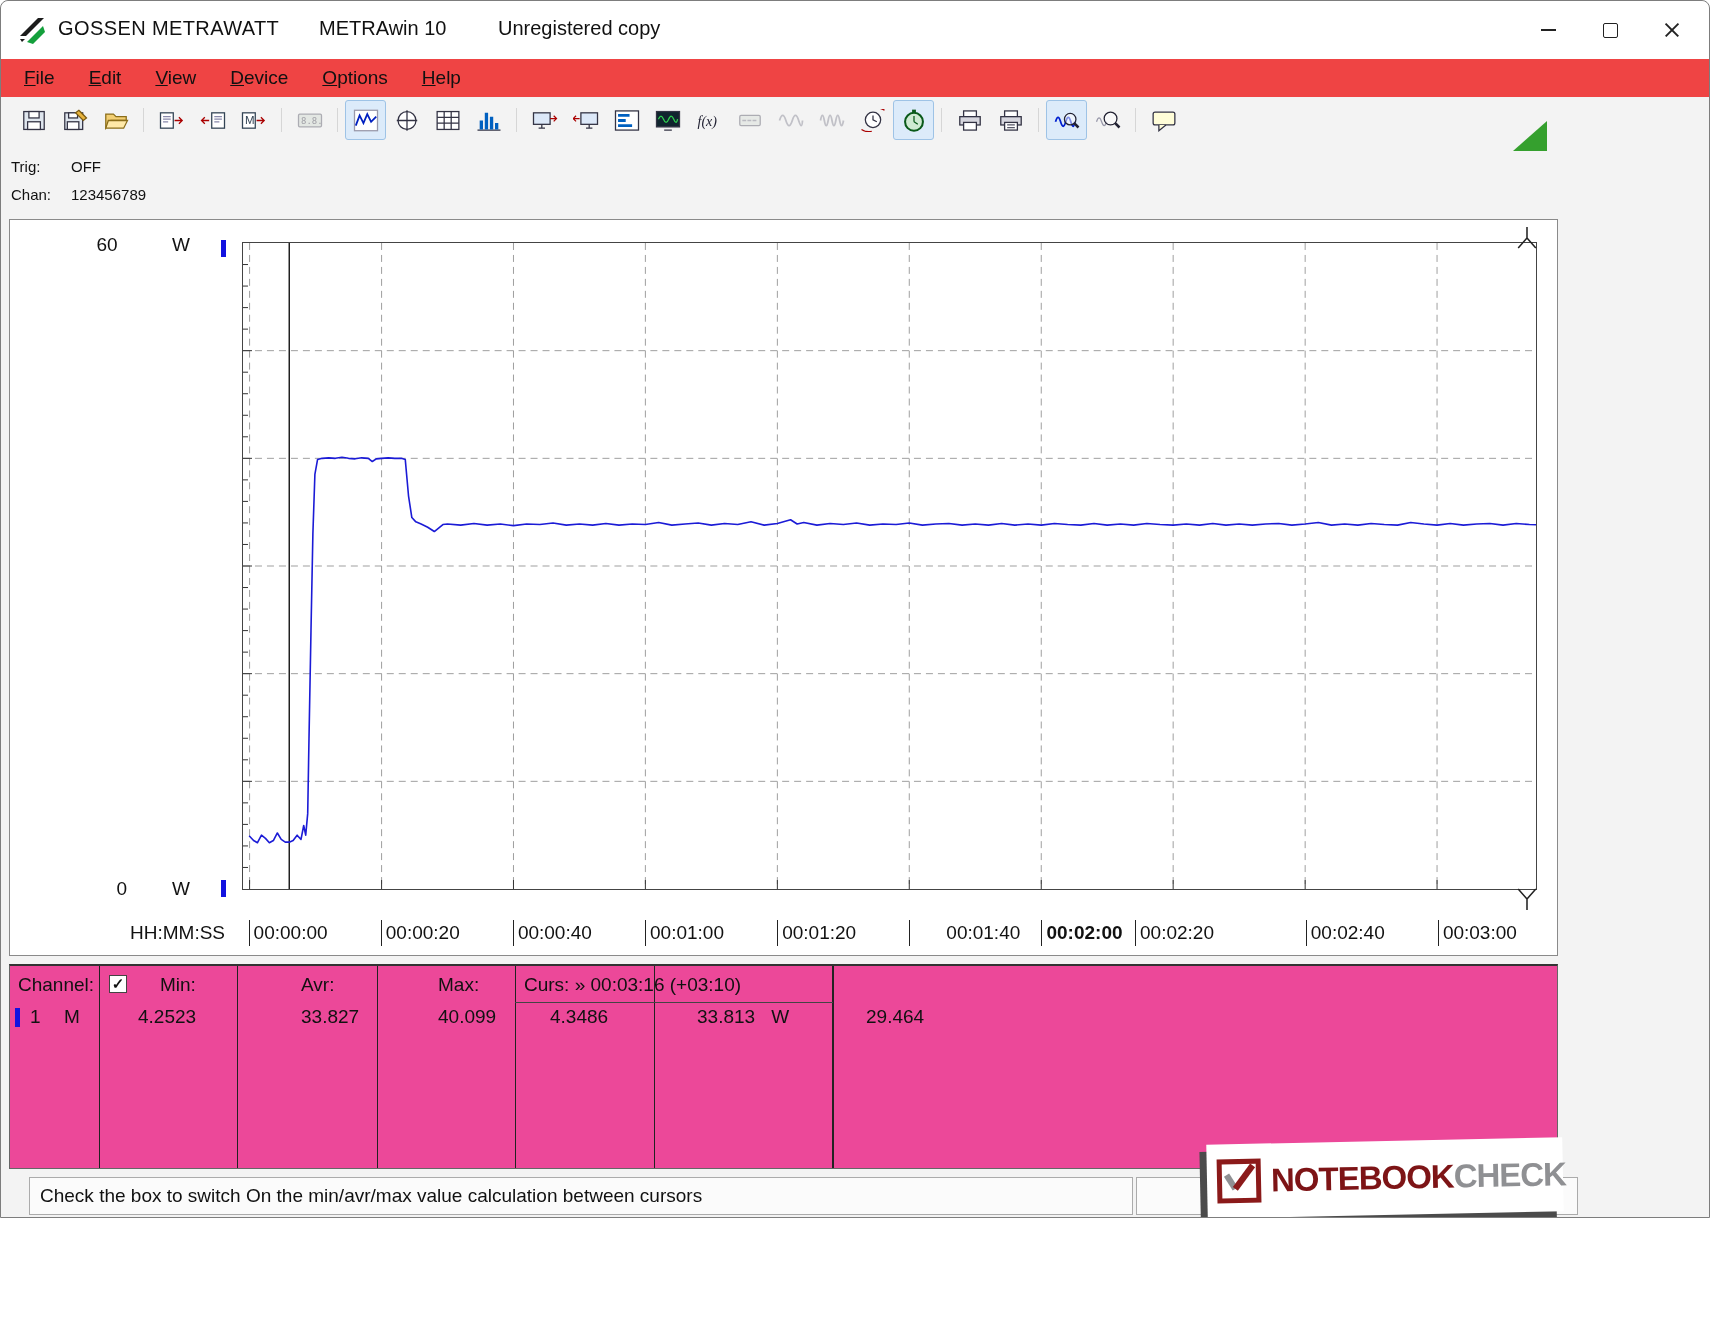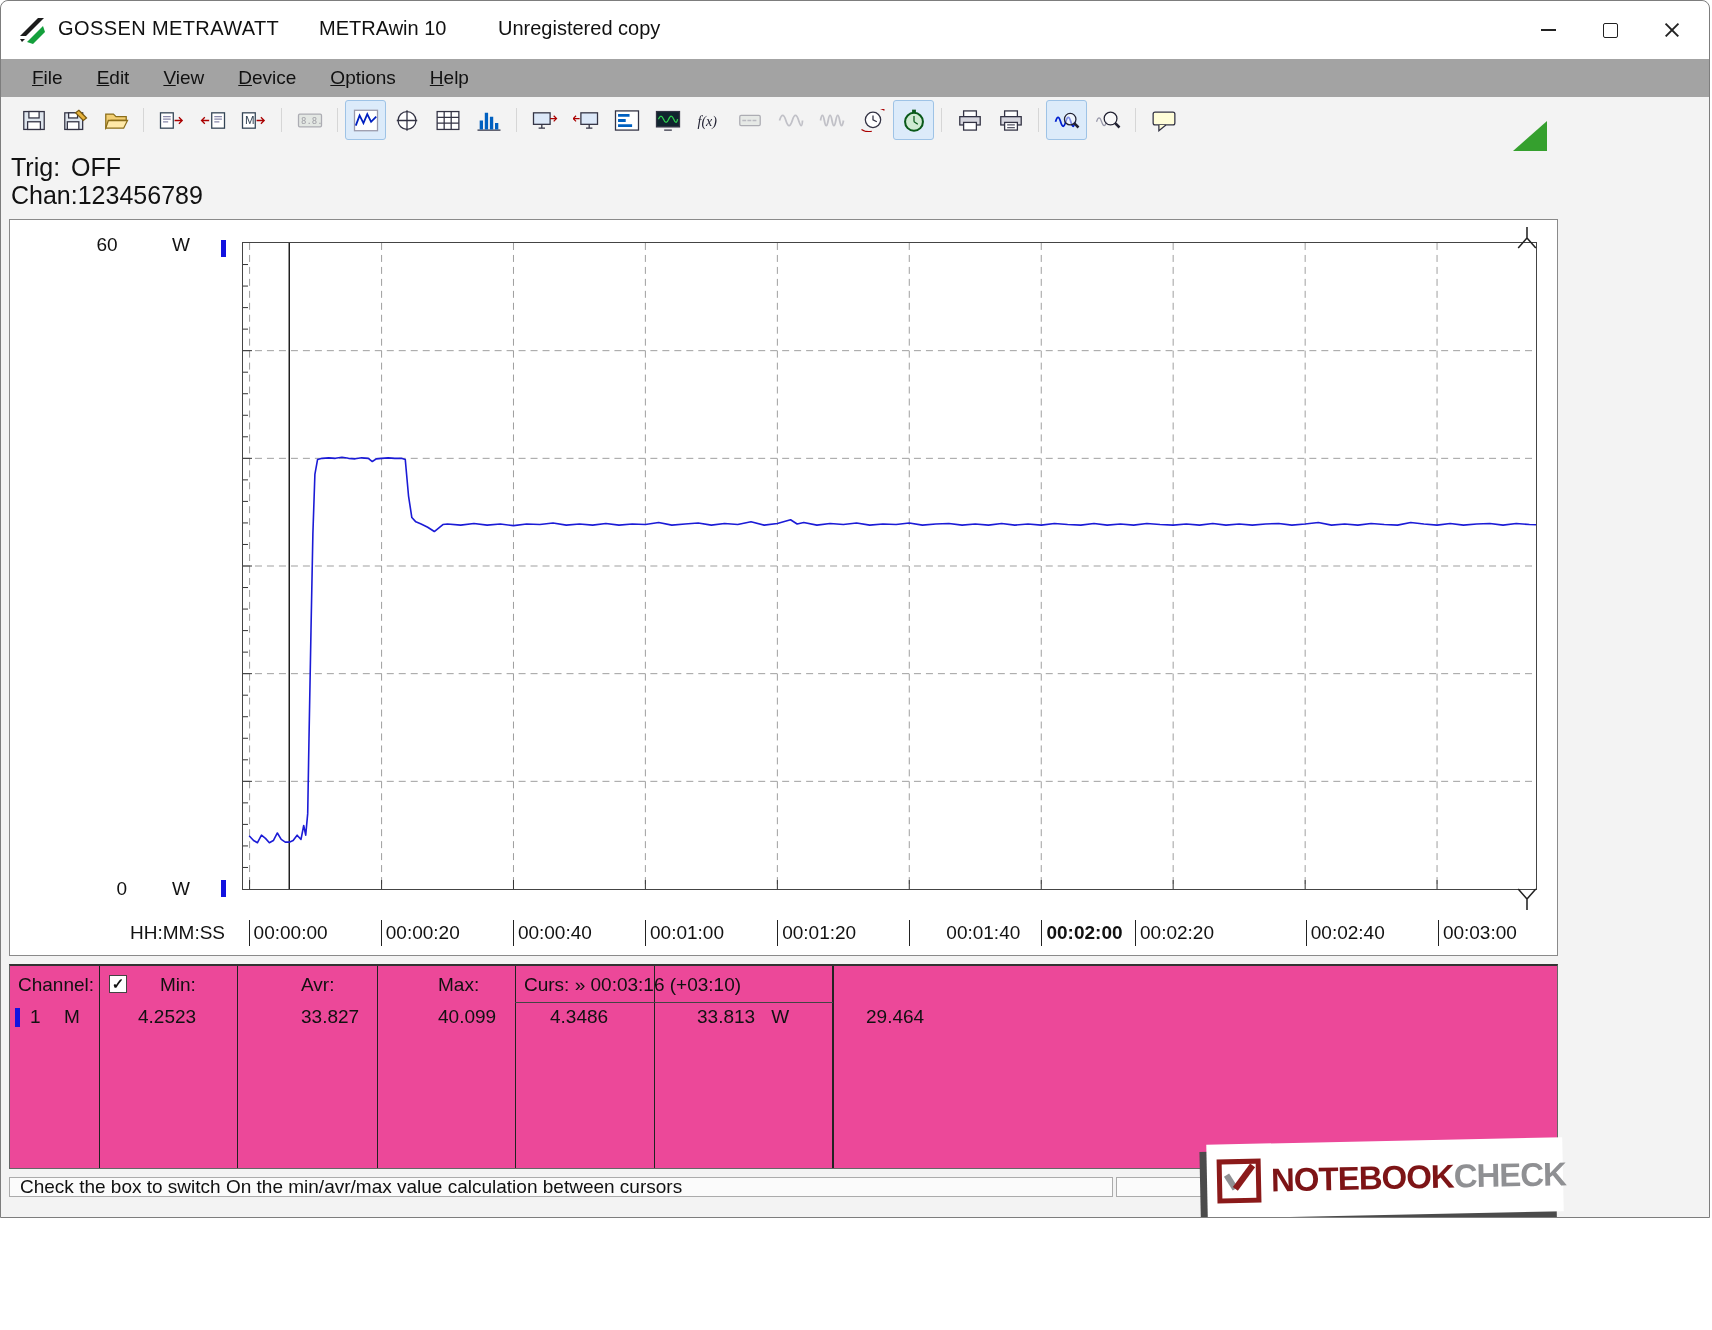--- a/index.html
+++ b/index.html
@@ -21,35 +21,35 @@
   .t3{position:absolute;left:497px;top:16px;font-size:20px;}
   .winbtns{position:absolute;right:6px;top:0;height:58px;display:flex;align-items:stretch;}
   .wb{width:62px;border:none;background:transparent;display:flex;align-items:center;justify-content:center;cursor:pointer;padding:0;}
   .min-glyph{display:block;width:15px;border-top:2px solid #222;}
   .max-glyph{display:block;width:13px;height:13px;border:1.6px solid #222;border-radius:2px;}
   .close-glyph{position:relative;display:block;width:16px;height:16px;}
   .close-glyph::before,.close-glyph::after{content:"";position:absolute;left:-1px;top:7px;width:18px;height:1.8px;background:#222;}
   .close-glyph::before{transform:rotate(45deg);}
   .close-glyph::after{transform:rotate(-45deg);}
   
-  .menubar{position:absolute;left:0;top:58px;right:0;height:38px;display:flex;align-items:center;padding-left:14px;background:#a3a3a3;}
+  .menubar{position:absolute;left:0;top:58px;right:0;height:38px;display:flex;align-items:center;padding-left:6px;background:#ef4444;}
   .menu-item{padding:5px 17px;font-size:19px;cursor:default;}
   .menu-item::first-letter{text-decoration:underline;}
   
   .toolbar{position:absolute;left:0;top:96px;right:0;height:46px;background:#f3f3f3;}
   .tb-inner{display:flex;align-items:center;height:100%;padding-left:12px;}
   .tb-btn{width:41px;height:40px;display:flex;align-items:center;justify-content:center;background:transparent;border:1px solid transparent;border-radius:3px;padding:0;}
   .tb-btn.selected{background:#dcebfa;border-color:#9ec3e6;}
   .tb-btn.disabled{opacity:.4;}
   .tb-btn svg{display:block;}
   .tb-sep{width:15px;height:28px;position:relative;}
   .tb-sep::after{content:"";position:absolute;left:7px;top:2px;bottom:2px;width:1px;background:#d6d6d6;}
   .tri{position:absolute;left:1512px;top:24px;width:0;height:0;border-left:34px solid transparent;border-bottom:30px solid #35a02e;}
   
-  .statusline{position:absolute;left:0;top:142px;right:0;height:76px;font-size:25px;}
+  .statusline{position:absolute;left:0;top:142px;right:0;height:76px;font-size:15px;}
   .sl-col{position:absolute;top:10px;line-height:28px;}
   .sl-c1{left:10px;}
   .sl-c2{left:422px;}
   .sl-lab{display:inline-block;min-width:60px;}
   .sl-lab.wide{min-width:78px;}
   .sl-gap{display:inline-block;width:22px;}
   
   .chartpanel{position:absolute;left:8px;top:218px;width:1549px;height:737px;background:#fff;border:1px solid #8a8a8a;box-sizing:border-box;}
   .plot{position:absolute;left:232px;top:22px;width:1295px;height:648px;border:1px solid #444;box-sizing:border-box;background:#fff;}
   .plot svg{display:block;width:100%;height:100%;}
@@ -79,22 +79,22 @@
   .h-channel{left:8px}.h-min{left:150px}.h-avr{left:291px}.h-max{left:428px}.h-curs{left:514px}
   .curs-underline{position:absolute;left:505px;top:36px;width:318px;height:1px;background:#444;}
   .checkbox{position:absolute;left:99px;top:9px;width:18px;height:18px;border:1px solid #444;background:#fff;
     display:flex;align-items:center;justify-content:center;font-size:15px;font-weight:bold;box-sizing:border-box;cursor:pointer;}
   .dt-v{position:absolute;top:40px;white-space:nowrap;}
   .v-ch{left:20px}.v-mode{left:54px}.v-min{left:128px}.v-avr{left:291px}.v-max{left:428px}.v-c1{left:540px}.v-c2{left:687px}.v-delta{left:856px}
   .v-unit{margin-left:16px;}
   .chmark{position:absolute;left:5px;top:42px;width:5px;height:19px;background:#1212e0;}
   
   .statusbar{position:absolute;left:8px;top:1176px;width:1549px;height:38px;}
-  .sb-panel{position:absolute;top:0;height:20px;border:1px solid #ababab;background:#fbfbfb;box-sizing:border-box;
-    font-size:19px;display:flex;align-items:center;padding:4px 10px;white-space:nowrap;overflow:hidden;}
+  .sb-panel{position:absolute;top:0;height:38px;border:1px solid #ababab;background:#fbfbfb;box-sizing:border-box;
+    font-size:19px;display:flex;align-items:center;padding:4px 10px;white-space:nowrap;overflow:hidden;margin-left:20px;}
   .sb1{left:0;width:1104px;}
   .sb2{left:1107px;width:190px;}
   .sb3{left:1300px;width:249px;}
   
   .nbc{position:absolute;left:1206px;top:1140px;width:356px;height:74px;background:#fff;
     box-shadow:-7px 7px 0 #4b4b4b;display:flex;align-items:center;gap:10px;padding:0 10px;box-sizing:border-box;
     transform:rotate(-1.2deg);}
   .nbc-box{width:44px;height:44px;border:5px solid #8b1a1a;box-sizing:border-box;background:#fff;flex:0 0 auto;}
   .nbc-box svg{display:block;width:100%;height:100%;}
   .nbc-text{font-size:33px;font-weight:bold;letter-spacing:-1px;white-space:nowrap;}

